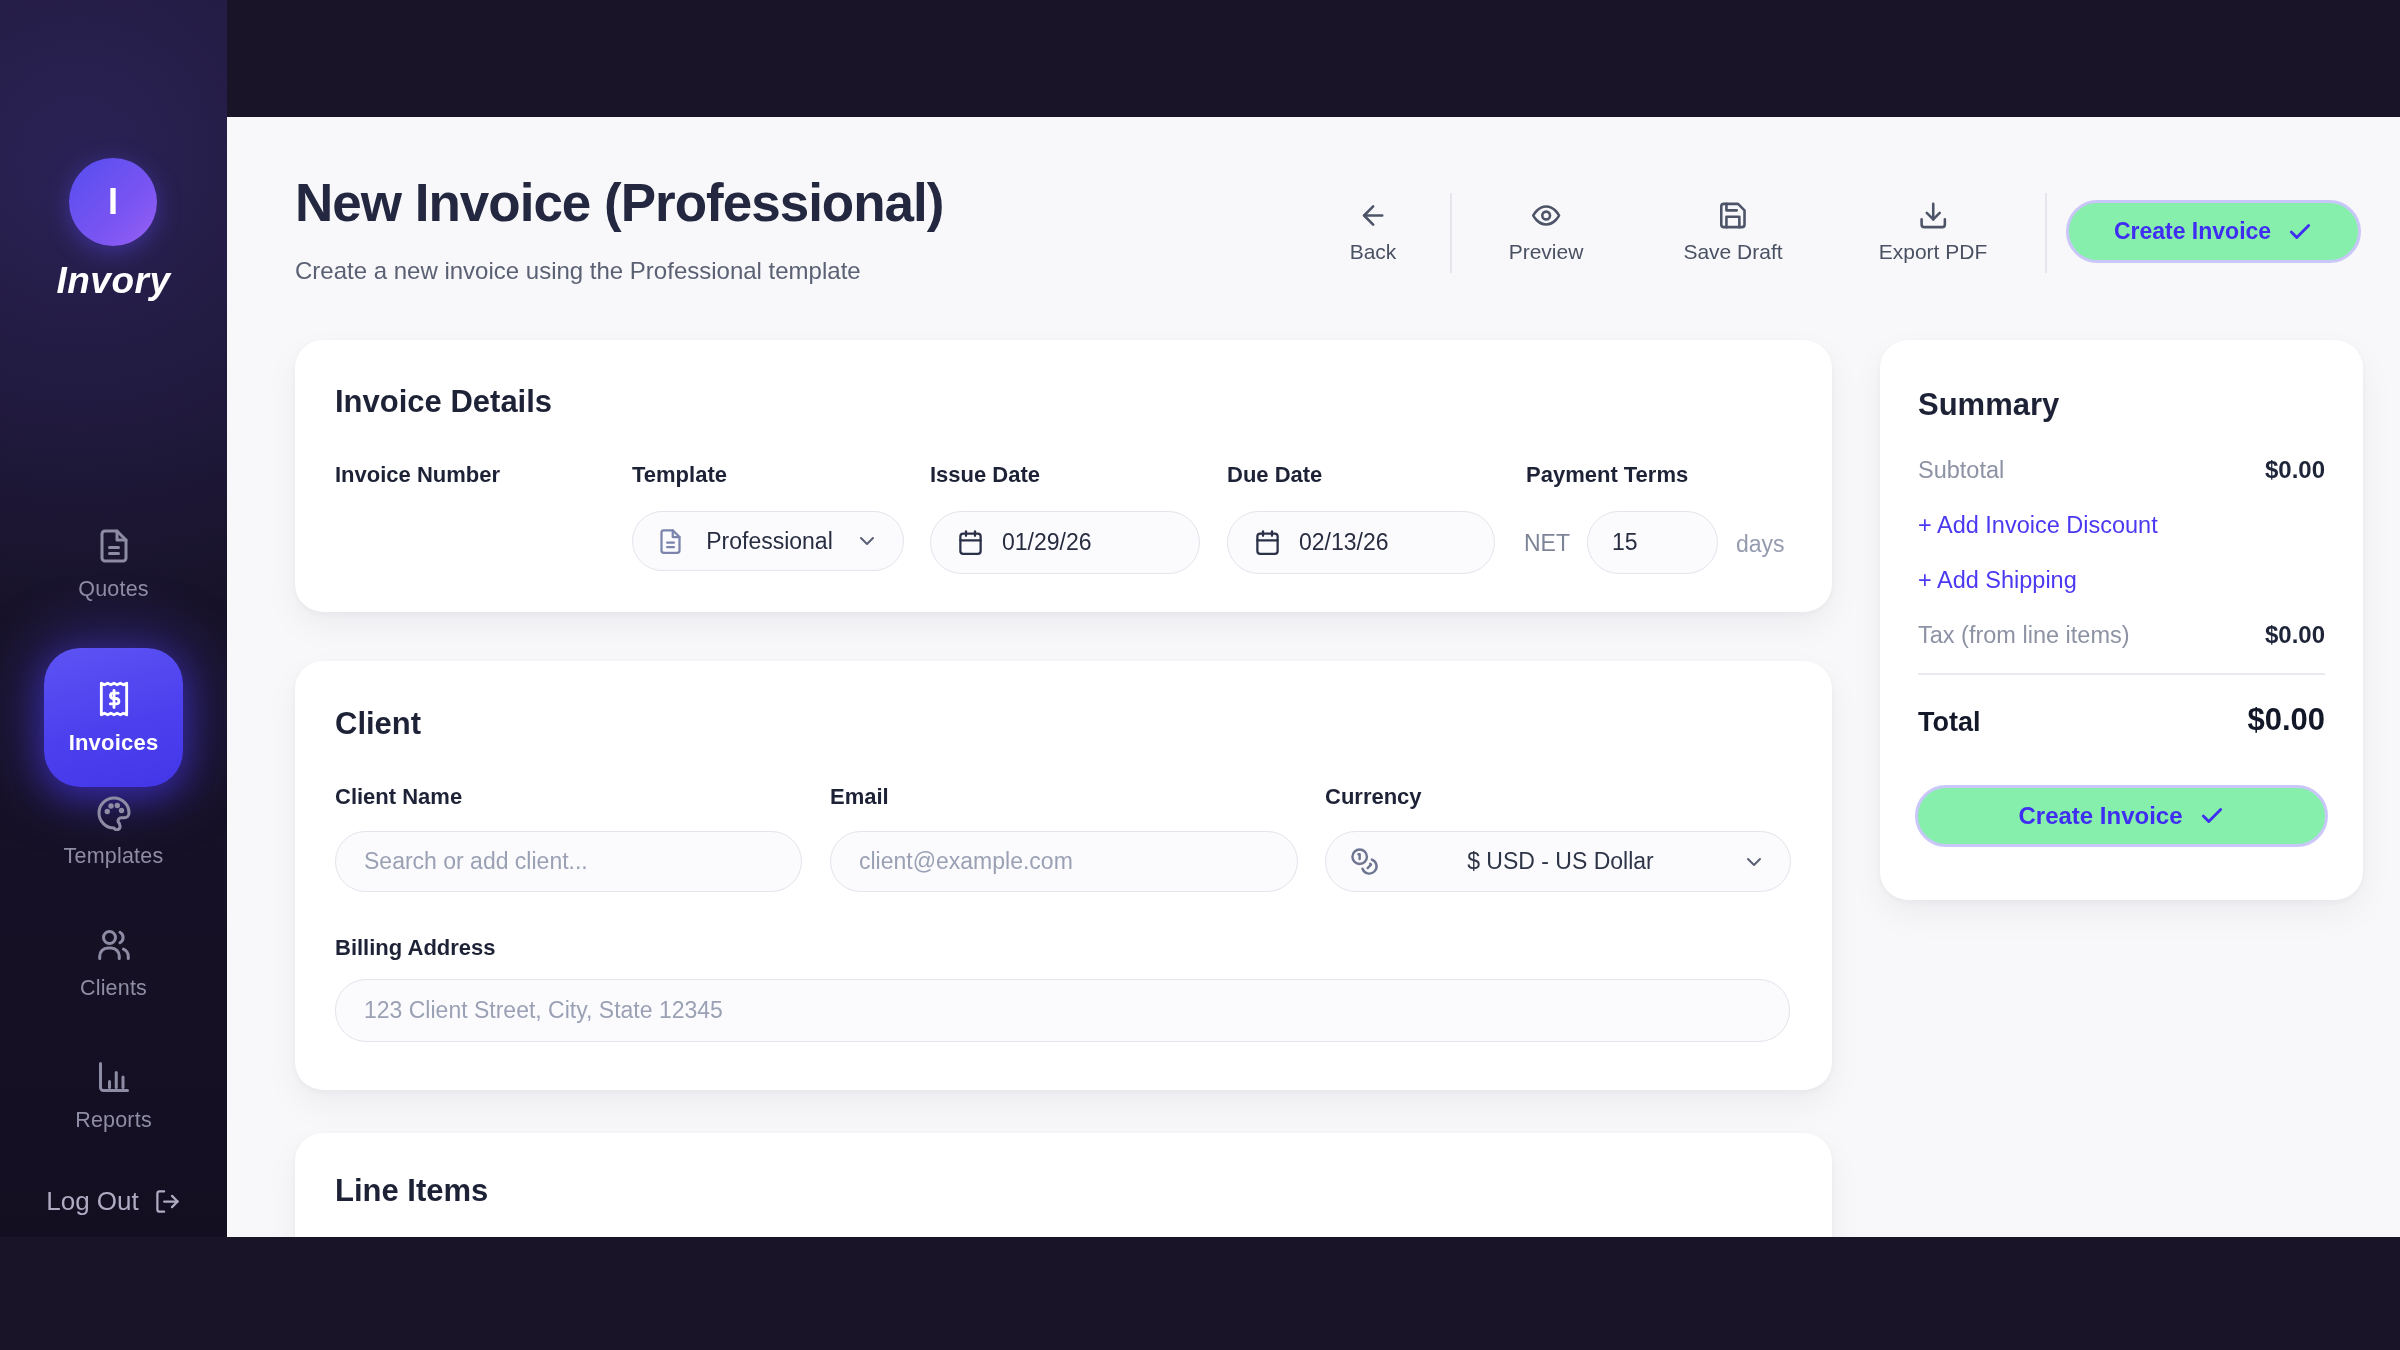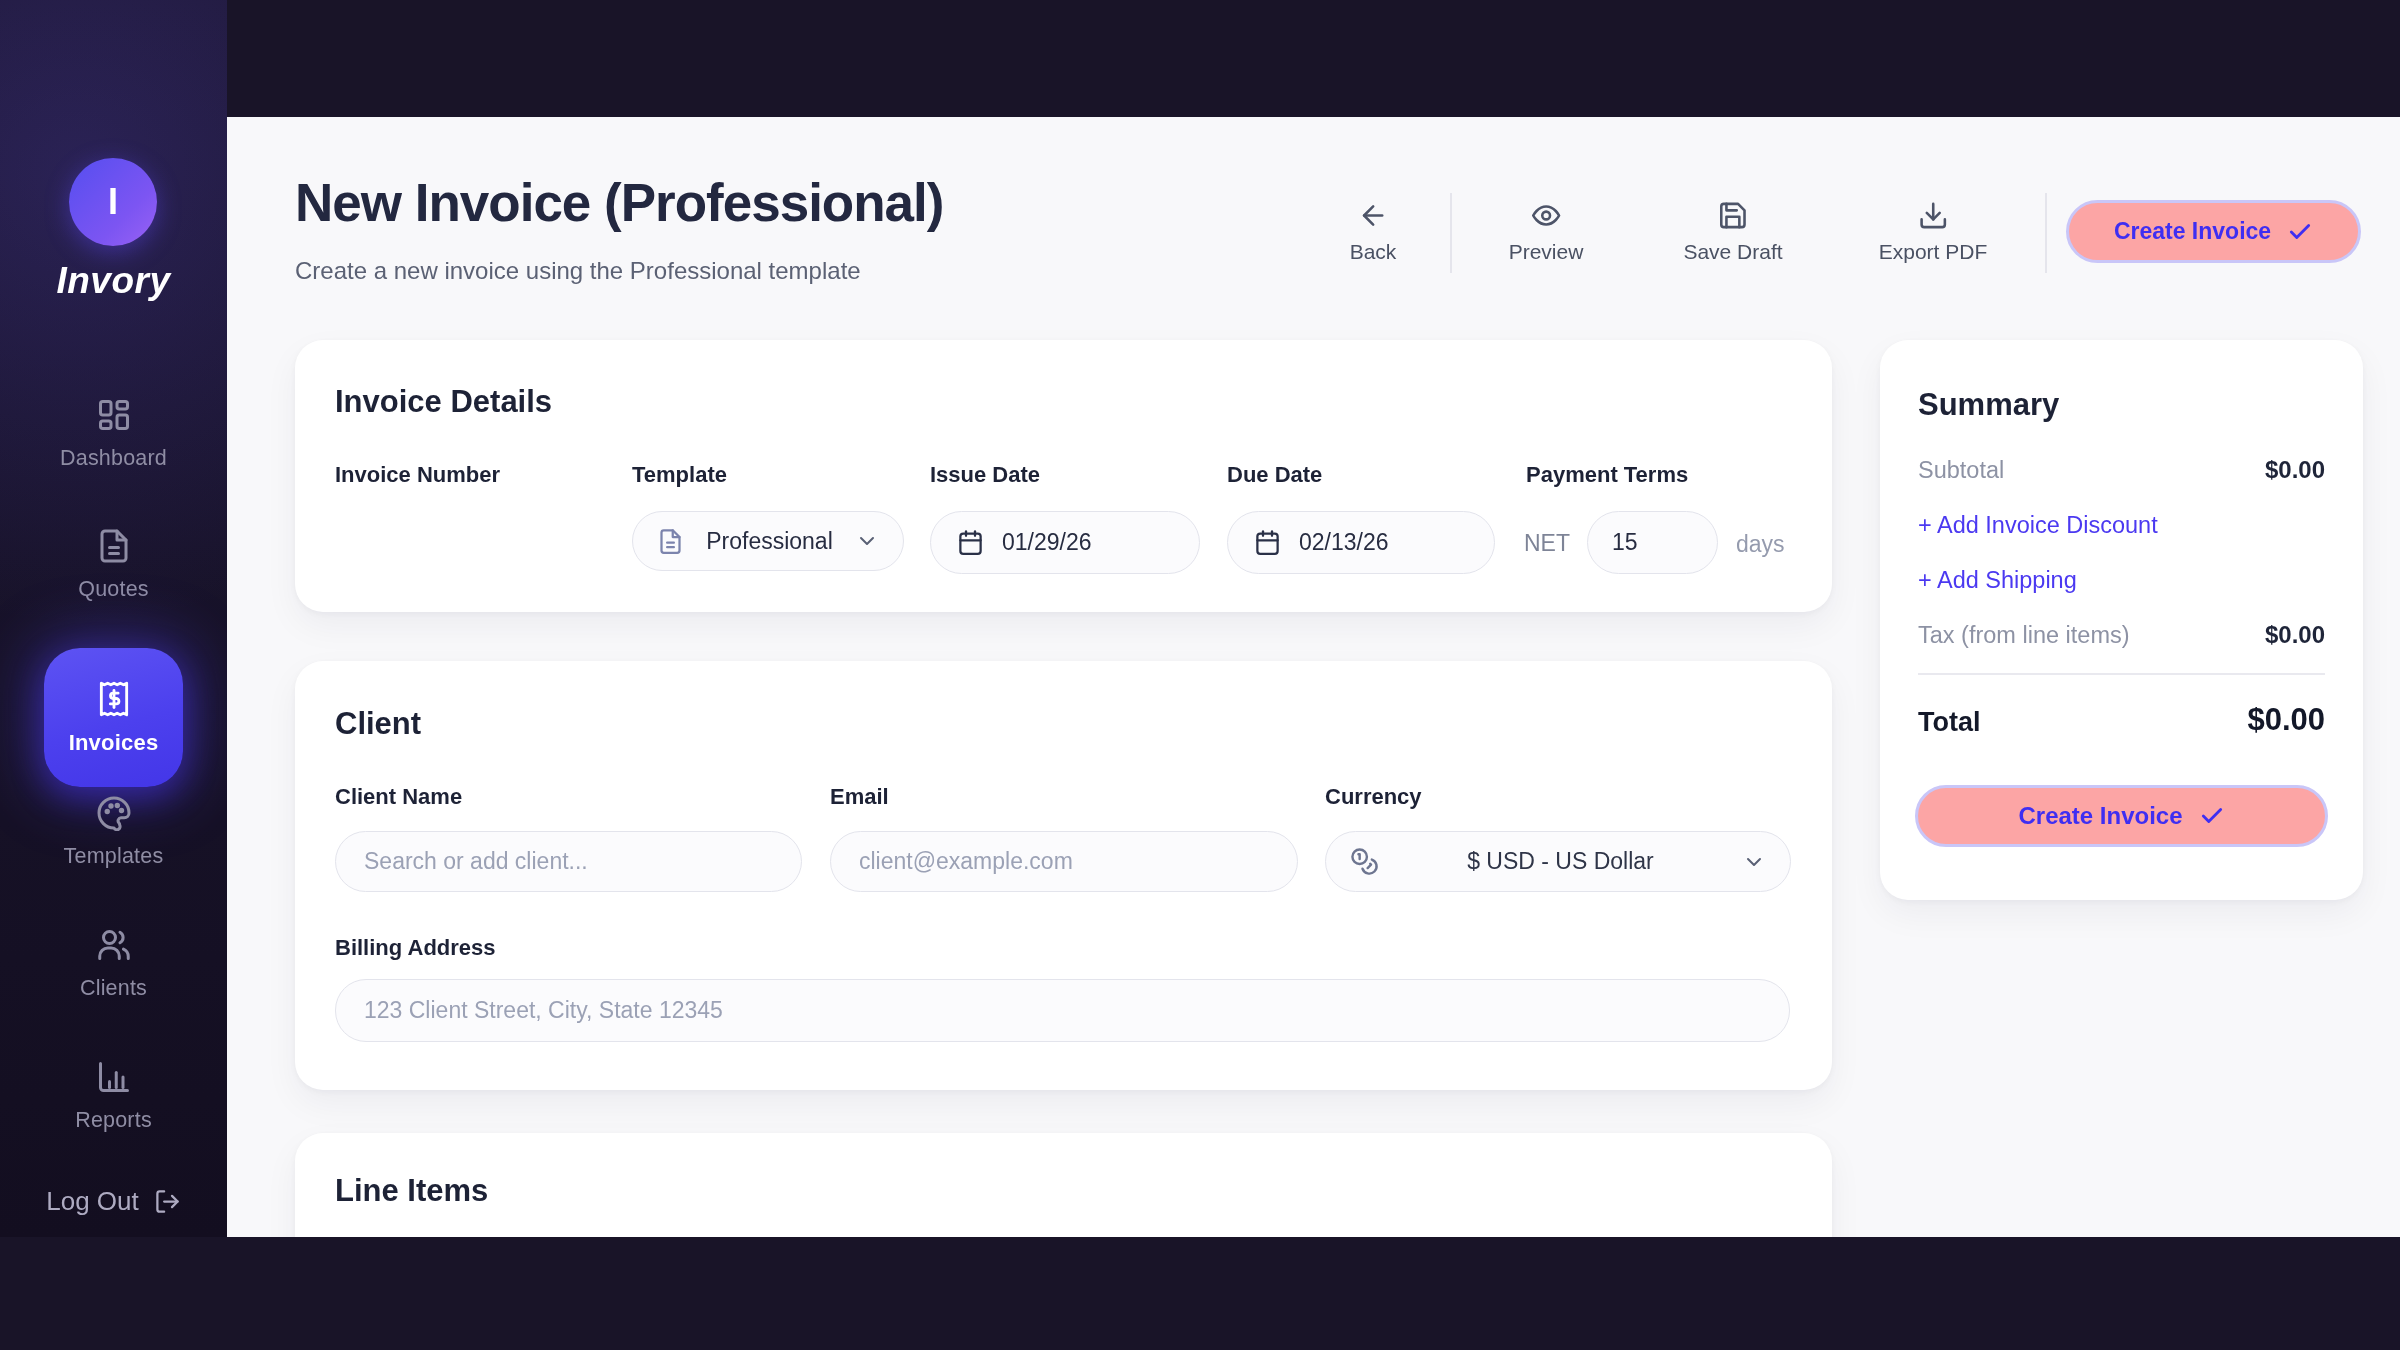--- a/index.html
+++ b/index.html
@@ -80,21 +80,21 @@
     position:absolute;top:83px;transform:translateX(-50%);
     display:flex;flex-direction:column;align-items:center;gap:9px;cursor:pointer;
   }
   .tool-ic{width:31px;height:31px;color:#4d5468;}
   .tool-ic svg{width:100%;height:100%;display:block;}
   .tool-label{font-size:21px;color:#4a5163;font-weight:500;}
   .tool-sep{position:absolute;top:76px;width:2px;height:80px;background:#e5e5ec;}
 
   .btn-pill{
     display:flex;align-items:center;justify-content:center;gap:16px;
-    background:#fca5a5;border:3px solid var(--c-accent-soft-border);border-radius:999px;
+    background:#86efac;border:3px solid var(--c-accent-soft-border);border-radius:999px;
     color:var(--c-accent);font-weight:bold;cursor:pointer;
   }
   .btn-pill .btn-check{width:26px;height:26px;}
   .btn-pill .btn-check svg{width:100%;height:100%;display:block;}
   .create-top{position:absolute;left:1839px;top:83px;width:295px;height:63px;font-size:23px;}
 
   
   .card{
     position:absolute;background:var(--c-card-bg);border-radius:28px;
     box-shadow:0 2px 6px rgba(23,23,50,.04), 0 14px 34px rgba(23,23,50,.05);
@@ -136,31 +136,20 @@
 <body>
 
 <div class="page">
 
   <div class="sidebar">
     <div class="logo-circle">
       <span class="logo-letter">I</span>
     </div>
     <div class="app-name">Invory</div>
 
-    <div class="nav-item" style="top:397px">
-      <span class="nav-ic">
-        <svg viewBox="0 0 24 24" fill="none" stroke="currentColor" stroke-width="2" stroke-linecap="round" stroke-linejoin="round">
-            <rect x="3" y="3" width="7" height="9" rx="1.5"></rect>
-            <rect x="14" y="3" width="7" height="5" rx="1.5"></rect>
-            <rect x="14" y="12" width="7" height="9" rx="1.5"></rect>
-            <rect x="3" y="16" width="7" height="5" rx="1.5"></rect>
-          </svg>
-      </span>
-      <span class="nav-label">Dashboard</span>
-    </div>
 
     <div class="nav-item" style="top:528px">
       <span class="nav-ic">
         <svg viewBox="0 0 24 24" fill="none" stroke="currentColor" stroke-width="2" stroke-linecap="round" stroke-linejoin="round">
             <path d="M14 2H6a2 2 0 0 0-2 2v16a2 2 0 0 0 2 2h12a2 2 0 0 0 2-2V8z"></path>
             <path d="M14 2v6h6"></path>
             <line x1="9" y1="13" x2="15" y2="13"></line>
             <line x1="9" y1="17" x2="15" y2="17"></line>
           </svg>
       </span>

